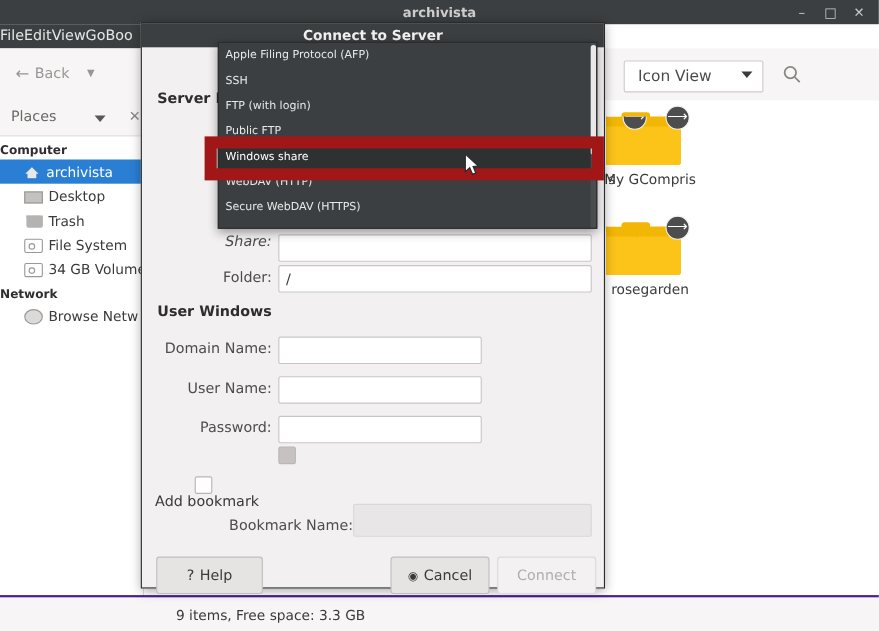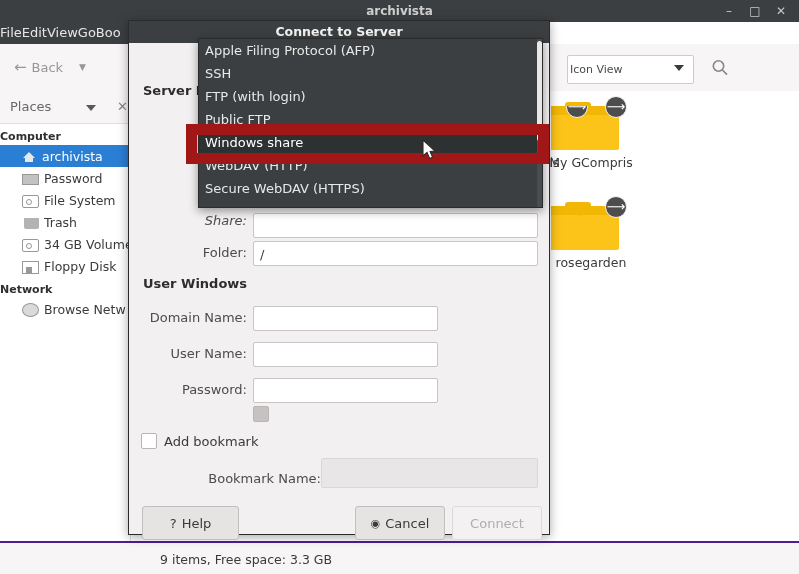--- a/index.html
+++ b/index.html
@@ -80,22 +80,22 @@
 
   .view-combo {
     position: absolute; left: 567px; top: 55px;
     width: 125px; height: 27px;
     background: #ffffff;
     border: 1px solid #cfcbcb;
     border-radius: 2px;
     display: flex; align-items: center;
   }
   .view-combo-label {
-    margin-left: 2px;
-    font-size: 11px;
+    margin-left: 12px;
+    font-size: 14px;
     color: #4a4a4a;
   }
   .view-combo-caret {
     position: absolute; right: 9px; top: 9px;
     width: 0; height: 0;
     border-left: 5px solid transparent;
     border-right: 5px solid transparent;
     border-top: 6px solid #3a3a3a;
   }
   .search-icon-btn {
@@ -379,21 +379,21 @@
     border: 1px solid #2b2b2b;
     box-shadow: 0 3px 9px rgba(0,0,0,0.4);
     z-index: 40;
     overflow: hidden;
   }
   .dd-item {
     height: 23px;
     line-height: 23px;
     padding-left: 6px;
     color: #e8e8e8;
-    font-size: 13px;
+    font-size: 10px;
     white-space: nowrap;
   }
   .dd-item.active {
     background: #2e3132;
     color: #ffffff;
   }
   .dd-scrollbar {
     position: absolute; right: 0; top: 0;
     width: 5px; height: 168px;
     background: #4a4d4f;
@@ -472,38 +472,34 @@
     </div>
 
     <div style="position:absolute; left:0; top:33px; width:130px;">
       <div class="sb-group">Computer</div>
       <div class="sb-item selected">
         <span class="sb-ico ico-home"></span>
         <span>archivista</span>
       </div>
       <div class="sb-item">
         <span class="sb-ico ico-monitor"></span>
-        <span>Password</span>
+        <span>Desktop</span>
+      </div>
+      <div class="sb-item">
+        <span class="sb-ico ico-trash"></span>
+        <span>Trash</span>
       </div>
       <div class="sb-item">
         <span class="sb-ico ico-box"></span>
         <span>File System</span>
       </div>
-      <div class="sb-item">
-        <span class="sb-ico ico-trash"></span>
-        <span>Trash</span>
-      </div>
 
       <div class="sb-item">
         <span class="sb-ico ico-box"></span>
         <span>34 GB Volume</span>
-      </div>
-      <div class="sb-item">
-        <span class="sb-ico ico-floppy"></span>
-        <span>Floppy Disk</span>
       </div>
 
       <div class="sb-group">Network</div>
       <div class="sb-item">
         <span class="sb-ico ico-globe"></span>
         <span>Browse Netw</span>
       </div>
     </div>
   </div>
 
@@ -580,21 +576,21 @@
       <div class="field-label" style="left:10px; top:303px; width:108px;">User Name:</div>
       <div class="field-input" style="left:124px; top:299px; width:185px;"></div>
 
       <div class="field-label" style="left:10px; top:339px; width:108px;">Password:</div>
       <div class="field-input" style="left:124px; top:335px; width:185px;"></div>
 
       <div class="check-row" style="left:124px; top:363px;">
         <span class="checkbox dim"></span>
       </div>
 
-      <div class="check-row" style="left:12px; top:390px;">
+      <div class="check-row" style="left:12px; top:390px;flex-direction:column;">
         <span class="checkbox"></span>
         <span class="check-label">Add bookmark</span>
       </div>
 
       <div class="field-label" style="left:10px; top:428px; width:182px;">Bookmark Name:</div>
       <div class="field-input disabled" style="left:192px; top:415px; width:217px; height:30px; line-height:30px;"></div>
 
       <div class="dlg-btn" style="left:13px; top:463px; width:95px;">
         <span>?</span>
         <span>Help</span>

